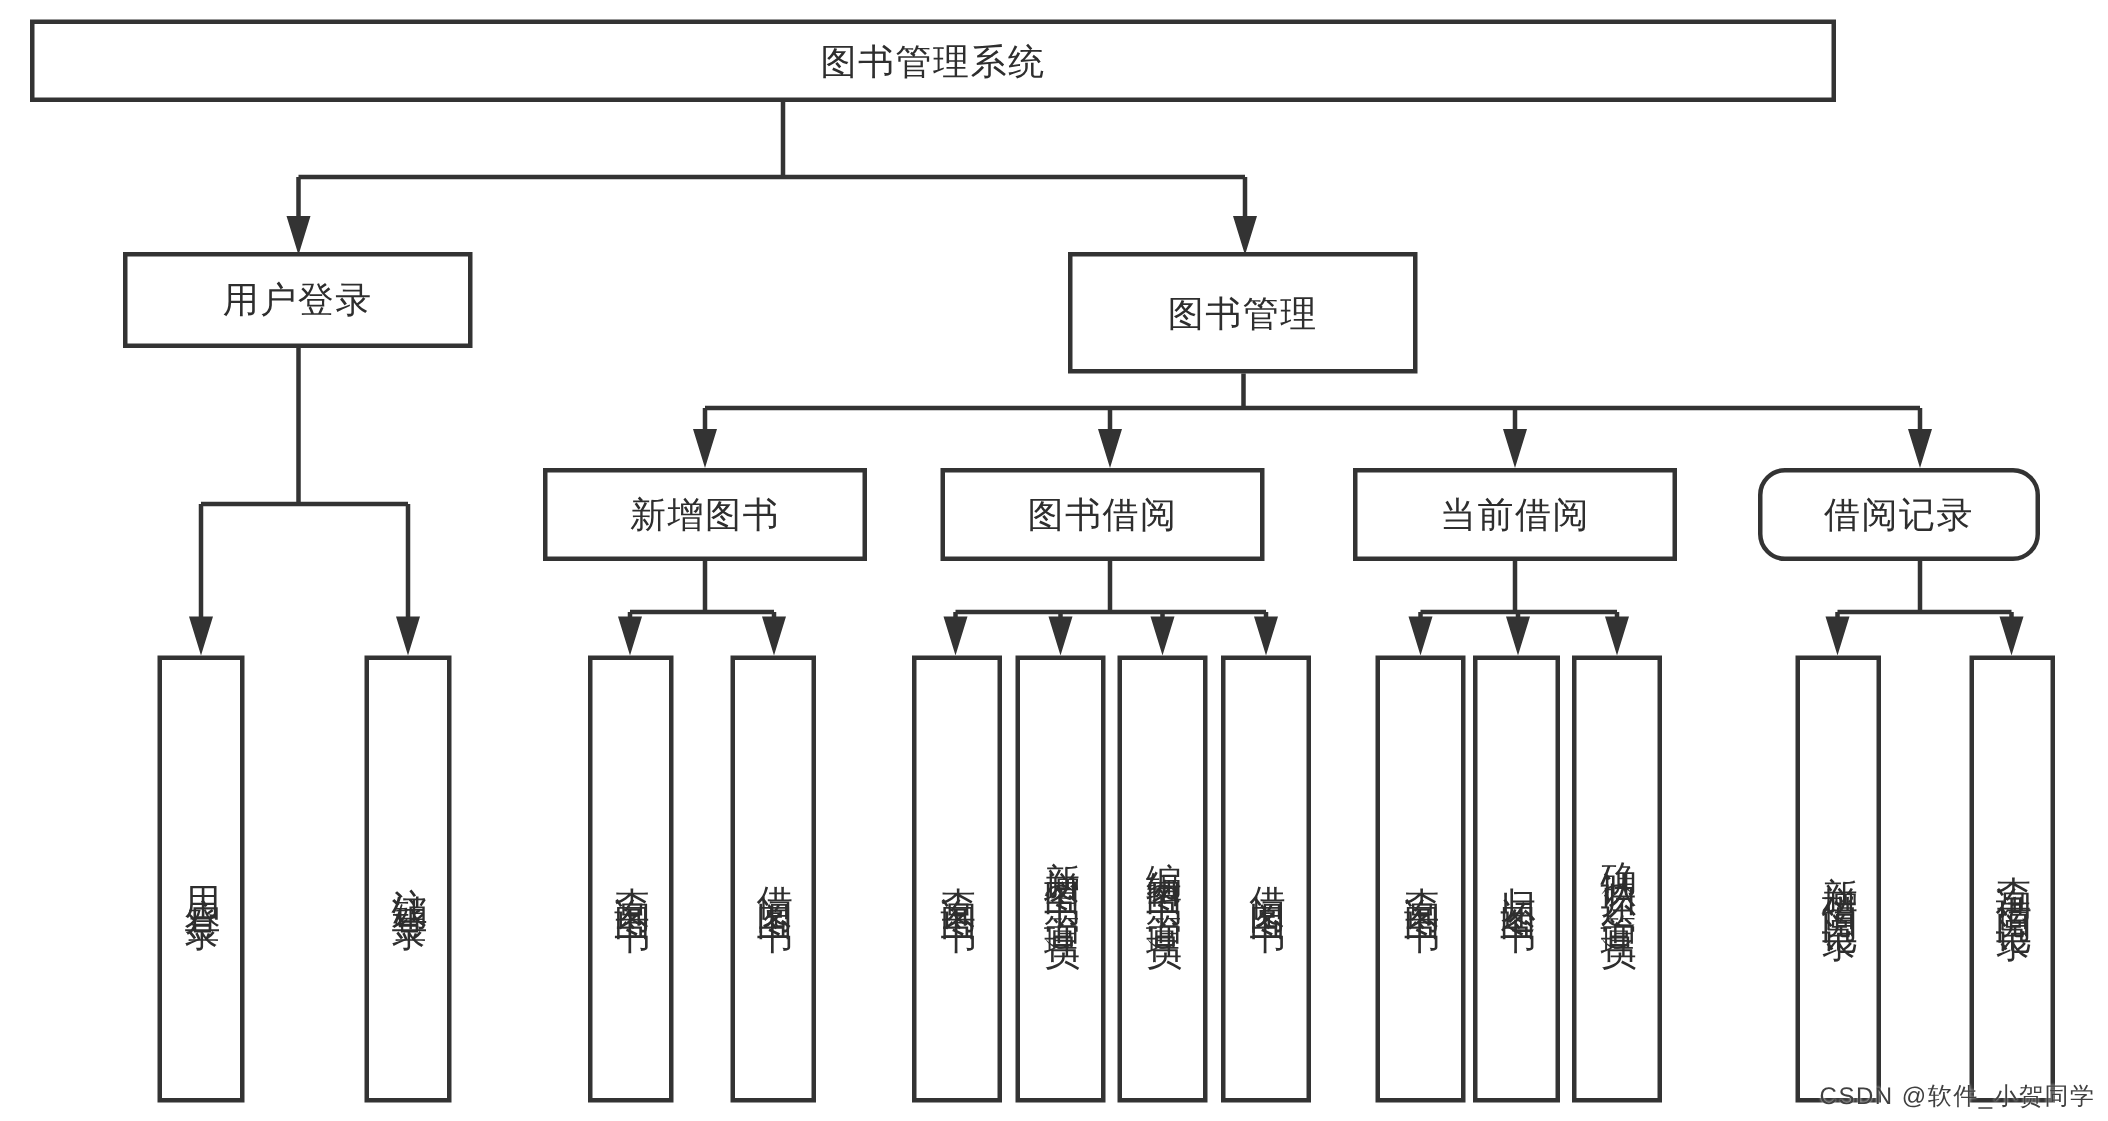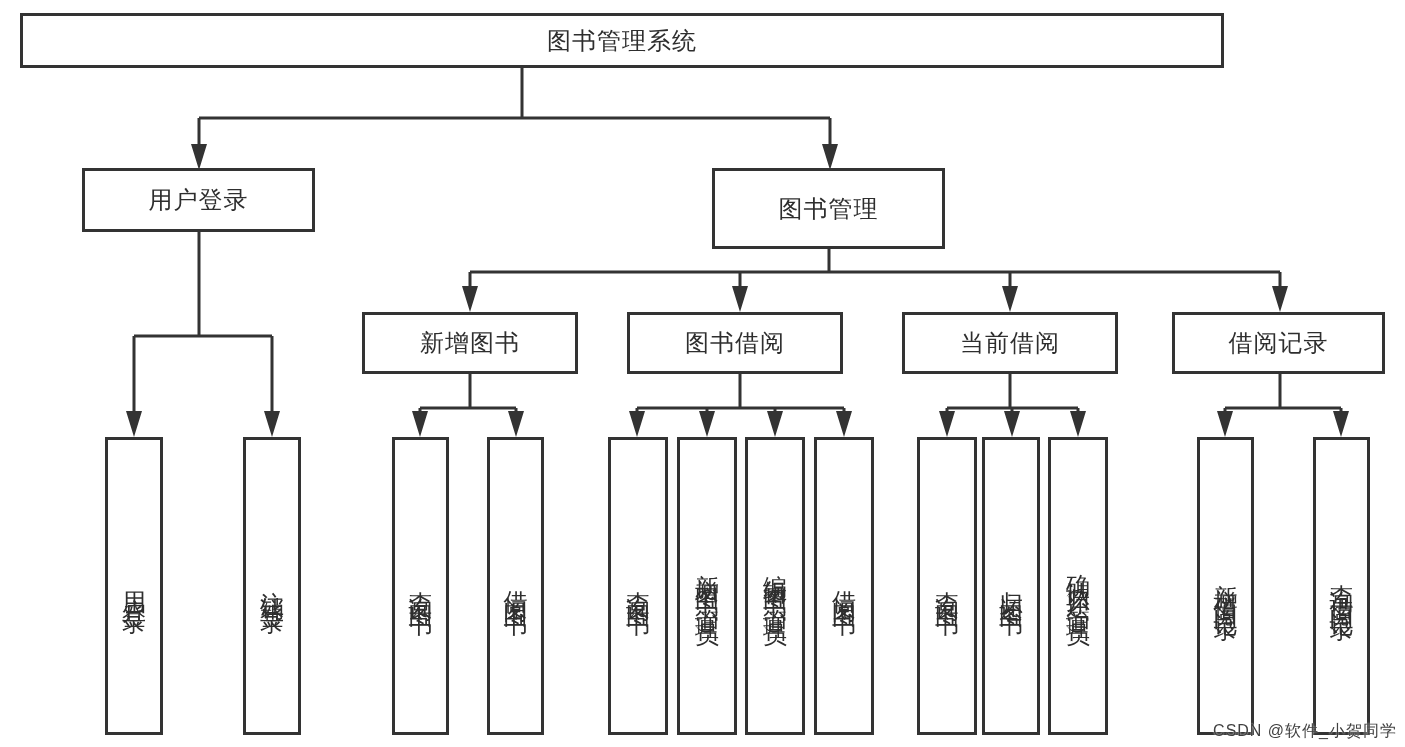--- a/index.html
+++ b/index.html
@@ -76,21 +76,21 @@
   </svg>
 
   <div class="node hnode" style="left:20px; top:13px; width:1204px; height:55px;">图书管理系统</div>
 
   <div class="node hnode" style="left:82px; top:168px; width:233px; height:64px;">用户登录</div>
   <div class="node hnode" style="left:712px; top:168px; width:233px; height:81px;">图书管理</div>
 
   <div class="node hnode" style="left:362px; top:312px; width:216px; height:62px;">新增图书</div>
   <div class="node hnode" style="left:627px; top:312px; width:216px; height:62px;">图书借阅</div>
   <div class="node hnode" style="left:902px; top:312px; width:216px; height:62px;">当前借阅</div>
-  <div class="node hnode" style="left:1172px; top:312px; width:213px; height:62px;">借阅记录</div>
+  <div class="node hnode" style="left:1172px; top:312px; width:188px; height:62px;border-radius:18px;">借阅记录</div>
 
   <div class="node vnode" style="left:105px; top:437px; width:58px; height:298px;">
     <span>用户登录</span>
   </div>
   <div class="node vnode" style="left:243px; top:437px; width:58px; height:298px;">
     <span>注销登录</span>
   </div>
 
   <div class="node vnode" style="left:392px; top:437px; width:57px; height:298px;">
     <span>查询图书</span>

